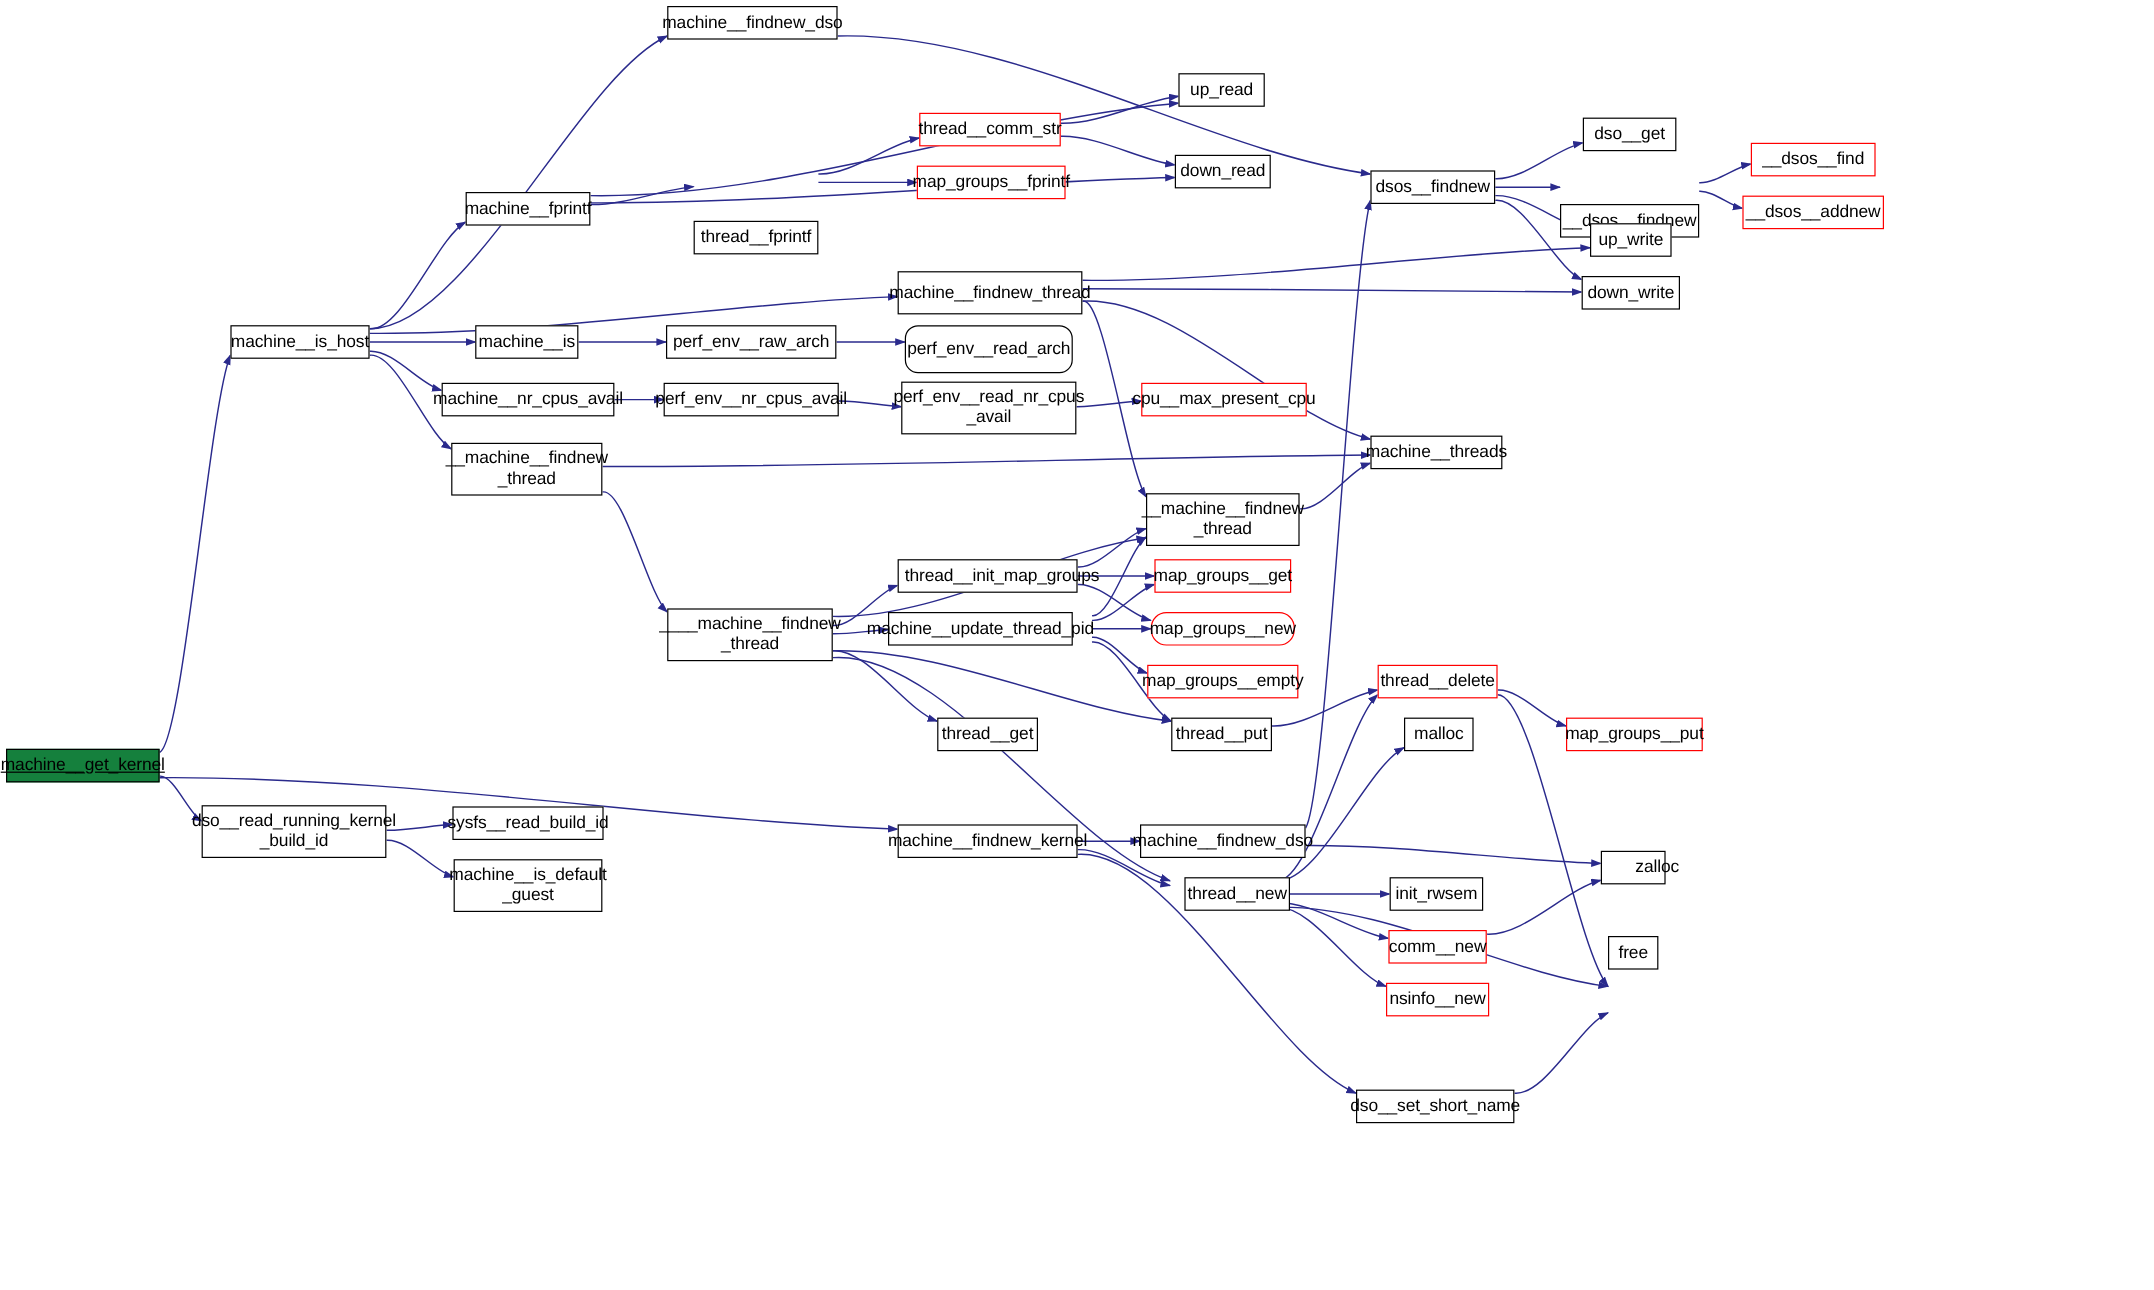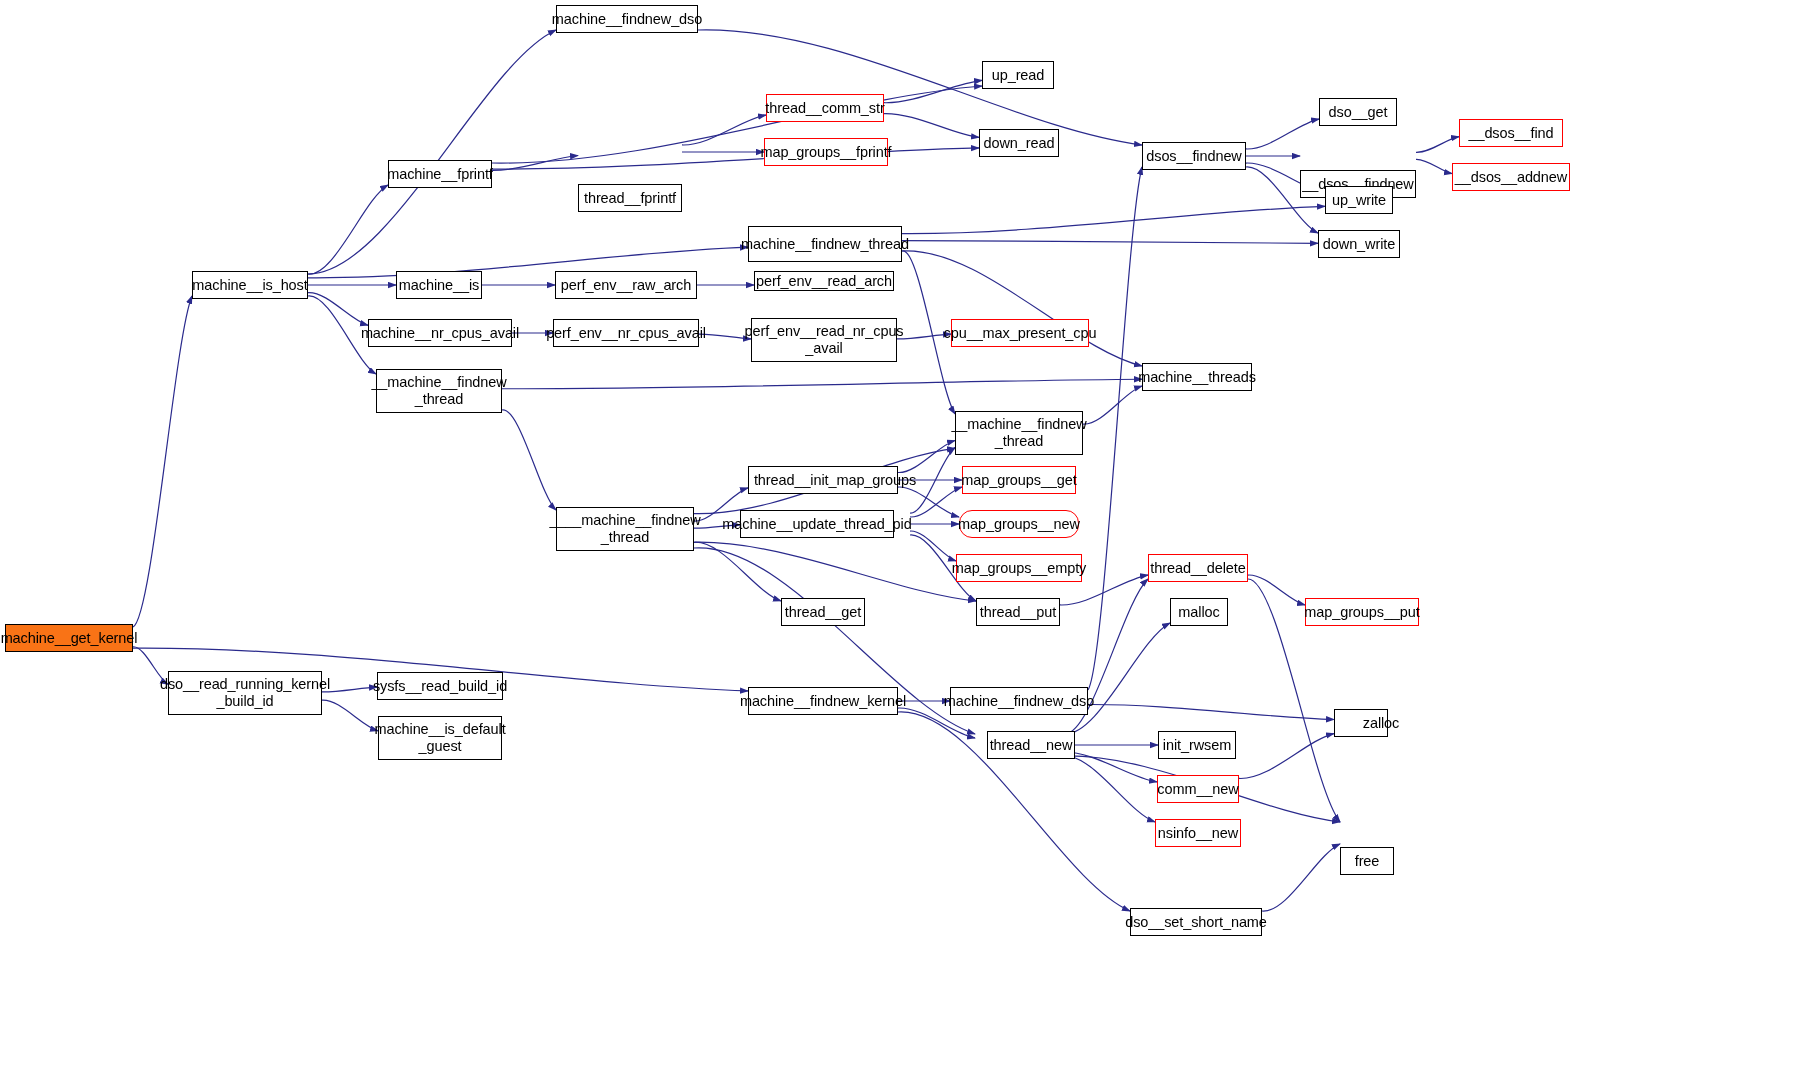--- a/index.html
+++ b/index.html
@@ -36,22 +36,23 @@
     font-size: 14.5px;
     line-height: 1.14;
     white-space: pre;
     letter-spacing: -0.1px;
     z-index: 5;
   }
   .node.red {
     border-color: #ff0000;
   }
   .node.root {
-    background: #f97316;
+    background: #15803d;
     border-color: #000000;
+    text-decoration: underline;
   }
   .node-label {
     display: block;
     padding: 0 3px;
   }
 </style>
 </head>
 <body>
 
 <div id="canvas">
@@ -143,21 +144,21 @@
       <div class="node" style="left: 578px; top: 138px; width: 104px; height: 28px; margin-top: 46px;"><span class="node-label">thread__fprintf</span></div>
       <div class="node red" style="left: 764px; top: 138px; width: 124px; height: 28px;"><span class="node-label">map_groups__fprintf</span></div>
       <div class="node red" style="left: 1452px; top: 163px; width: 118px; height: 28px;"><span class="node-label">__dsos__addnew</span></div>
       <div class="node" style="left: 388px; top: 160px; width: 104px; height: 28px;"><span class="node-label">machine__fprintf</span></div>
       <div class="node" style="left: 1325px; top: 186px; width: 68px; height: 28px;"><span class="node-label">up_write</span></div>
       <div class="node" style="left: 1318px; top: 230px; width: 82px; height: 28px;"><span class="node-label">down_write</span></div>
       <div class="node" style="left: 748px; top: 226px; width: 154px; height: 36px;"><span class="node-label">machine__findnew_thread</span></div>
       <div class="node" style="left: 192px; top: 271px; width: 116px; height: 28px;"><span class="node-label">machine__is_host</span></div>
       <div class="node" style="left: 396px; top: 271px; width: 86px; height: 28px;"><span class="node-label">machine__is</span></div>
       <div class="node" style="left: 555px; top: 271px; width: 142px; height: 28px;"><span class="node-label">perf_env__raw_arch</span></div>
-      <div class="node" style="left: 754px; top: 271px; width: 140px; height: 20px;"><span class="node-label">perf_env__read_arch</span></div>
+      <div class="node" style="left: 754px; top: 271px; width: 140px; height: 40px; border-radius: 11px;"><span class="node-label">perf_env__read_arch</span></div>
       <div class="node" style="left: 368px; top: 319px; width: 144px; height: 28px;"><span class="node-label">machine__nr_cpus_avail</span></div>
       <div class="node" style="left: 553px; top: 319px; width: 146px; height: 28px;"><span class="node-label">perf_env__nr_cpus_avail</span></div>
       <div class="node" style="left: 751px; top: 318px; width: 146px; height: 44px;"><span class="node-label">perf_env__read_nr_cpus
 _avail</span></div>
       <div class="node red" style="left: 951px; top: 319px; width: 138px; height: 28px;"><span class="node-label">cpu__max_present_cpu</span></div>
       <div class="node" style="left: 1142px; top: 363px; width: 110px; height: 28px;"><span class="node-label">machine__threads</span></div>
       <div class="node" style="left: 376px; top: 369px; width: 126px; height: 44px;"><span class="node-label">__machine__findnew
 _thread</span></div>
       <div class="node" style="left: 955px; top: 411px; width: 128px; height: 44px;"><span class="node-label">__machine__findnew
 _thread</span></div>
@@ -179,16 +180,16 @@
       <div class="node" style="left: 377px; top: 672px; width: 126px; height: 28px;"><span class="node-label">sysfs__read_build_id</span></div>
       <div class="node" style="left: 748px; top: 687px; width: 150px; height: 28px;"><span class="node-label">machine__findnew_kernel</span></div>
       <div class="node" style="left: 950px; top: 687px; width: 138px; height: 28px;"><span class="node-label">machine__findnew_dso</span></div>
       <div class="node" style="left: 1334px; top: 709px; width: 54px; height: 28px; padding-left: 40px;"><span class="node-label">zalloc</span></div>
       <div class="node" style="left: 378px; top: 716px; width: 124px; height: 44px;"><span class="node-label">machine__is_default
 _guest</span></div>
       <div class="node" style="left: 975px; top: 731px; width: 88px; height: 28px; margin-left: 12px;"><span class="node-label">thread__new</span></div>
       <div class="node" style="left: 1158px; top: 731px; width: 78px; height: 28px;"><span class="node-label">init_rwsem</span></div>
       <div class="node red" style="left: 1157px; top: 775px; width: 82px; height: 28px;"><span class="node-label">comm__new</span></div>
       <div class="node red" style="left: 1155px; top: 819px; width: 86px; height: 28px;"><span class="node-label">nsinfo__new</span></div>
-      <div class="node" style="left: 1340px; top: 847px; width: 54px; height: 28px;"><span class="node-label">free</span></div>
+      <div class="node" style="left: 1340px; top: 780px; width: 42px; height: 28px;"><span class="node-label">free</span></div>
       <div class="node" style="left: 1130px; top: 908px; width: 132px; height: 28px;"><span class="node-label">dso__set_short_name</span></div>
     </div>
 </div>
 
 </body></html>

